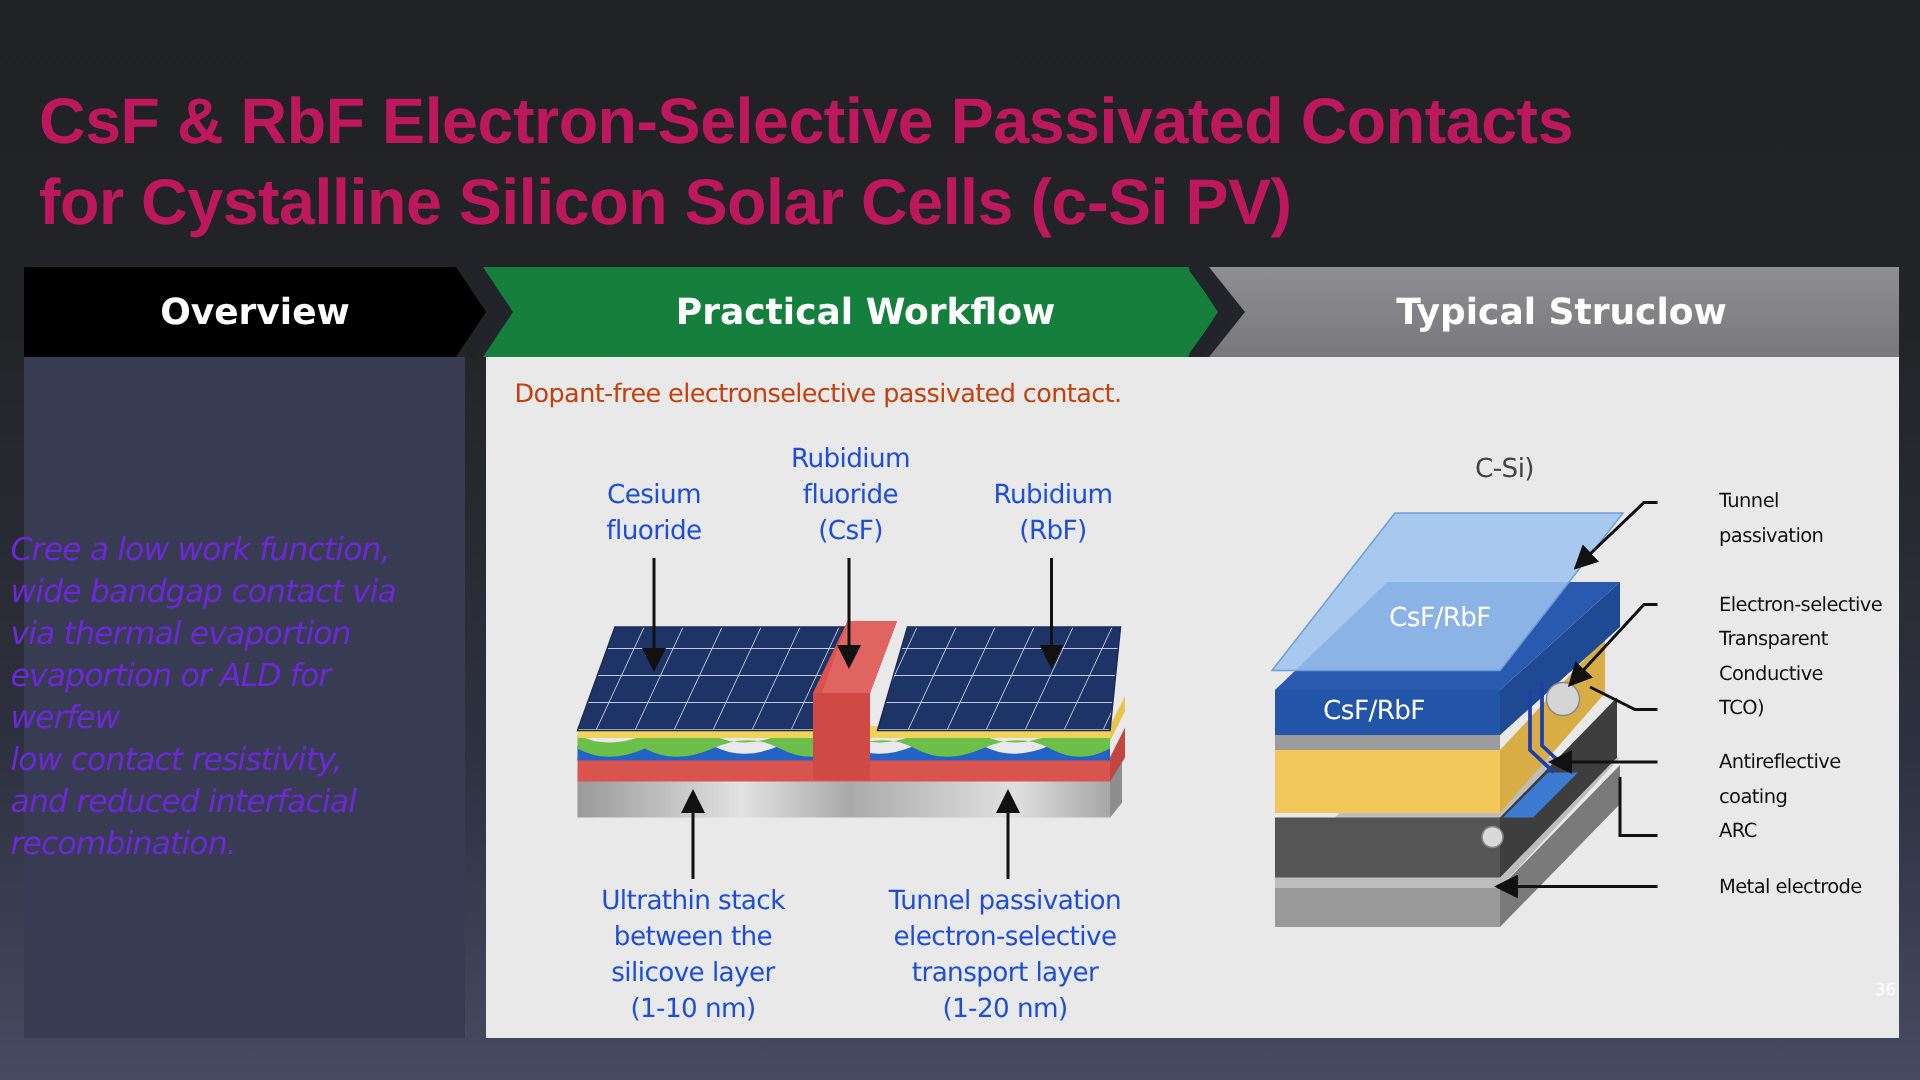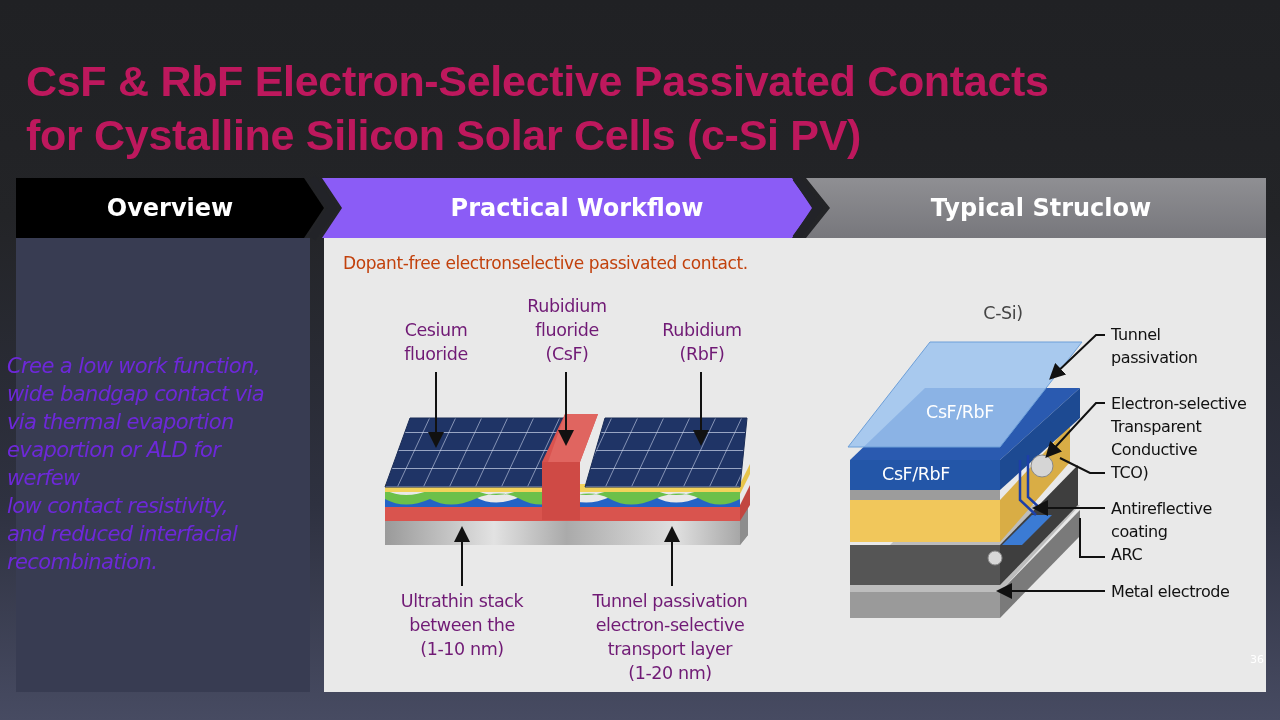--- a/index.html
+++ b/index.html
@@ -7,35 +7,35 @@
     background:linear-gradient(180deg,#202124 0%,#232427 30%,#2e3140 70%,#474b62 100%);
     font-family:"DejaVu Sans","Liberation Sans",sans-serif;}
   .title{position:absolute;left:26px;top:54px;width:1220px;color:#be185d;
     font-family:"Liberation Sans",sans-serif;font-weight:bold;font-size:43px;line-height:54px;letter-spacing:-0.3px;}
   .title div{white-space:nowrap;}
   
   .tab{position:absolute;top:178px;height:60px;display:flex;align-items:center;justify-content:center;
     color:#fff;font-weight:bold;font-size:24px;}
   .tab span{font-family:"DejaVu Sans",sans-serif;}
   .tab-overview{left:16px;width:308px;background:#000000;}
-  .tab-workflow{left:322px;width:490px;background:#8b5cf6;
+  .tab-workflow{left:322px;width:490px;background:#15803d;
     clip-path:polygon(0 0,calc(100% - 20px) 0,100% 50%,calc(100% - 20px) 100%,0 100%,20px 50%);}
   .tab-overview{clip-path:polygon(0 0,calc(100% - 20px) 0,100% 50%,calc(100% - 20px) 100%,0 100%);}
   .tab-structure{left:806px;width:460px;background:linear-gradient(180deg,#8f8f93,#77777c);
     clip-path:polygon(0 0,100% 0,100% 100%,0 100%,24px 50%);}
   
   .left-panel{position:absolute;left:16px;top:238px;width:294px;height:454px;background:#383c52;}
   .left-text{position:absolute;left:7px;top:352px;width:300px;color:#6d28d9;font-size:21px;line-height:28px;
     font-family:"DejaVu Sans",sans-serif;letter-spacing:-0.6px;font-style:italic;}
   .left-text div{white-space:nowrap;}
   
   .content{position:absolute;left:324px;top:238px;width:942px;height:454px;background:#e9e9e9;}
   .content-caption{position:absolute;left:343px;top:253px;font-size:17px;color:#c2410c;letter-spacing:-0.4px;white-space:nowrap;}
-  .lbl{position:absolute;font-size:17.5px;color:#701a75;text-align:center;line-height:24px;letter-spacing:-0.4px;white-space:nowrap;}
-  .lbl-r{position:absolute;font-size:16px;color:#111;text-align:left;line-height:23px;letter-spacing:-0.4px;white-space:nowrap;}
+  .lbl{position:absolute;font-size:17.5px;color:#1d4ed8;text-align:center;line-height:24px;letter-spacing:-0.4px;white-space:nowrap;}
+  .lbl-r{position:absolute;font-size:13px;color:#111;text-align:left;line-height:23px;letter-spacing:-0.4px;white-space:nowrap;margin-left:35px;}
   .page-num{position:absolute;right:16px;top:653px;color:#fff;font-size:11px;}
   svg{position:absolute;left:0;top:0;}
 </style>
 </head>
 <body>
 
 <div class="title">
   <div>CsF &amp; RbF Electron-Selective Passivated Contacts</div>
   <div>for Cystalline Silicon Solar Cells (c-Si PV)</div>
 </div>
@@ -155,20 +155,21 @@
   <div>(CsF)</div>
 </div>
 <div class="lbl" style="left:648px;top:318px;width:108px">
   <div>Rubidium</div>
   <div>(RbF)</div>
 </div>
 
 <div class="lbl" style="left:382px;top:589px;width:160px">
   <div>Ultrathin stack</div>
   <div>between the</div>
+  <div>silicove layer</div>
   <div>(1-10 nm)</div>
 </div>
 <div class="lbl" style="left:580px;top:589px;width:180px">
   <div>Tunnel passivation</div>
   <div>electron-selective</div>
   <div>transport layer</div>
   <div>(1-20 nm)</div>
 </div>
 
 <div class="lbl" style="left:968px;top:301px;width:70px;color:#444">C-Si)</div>

